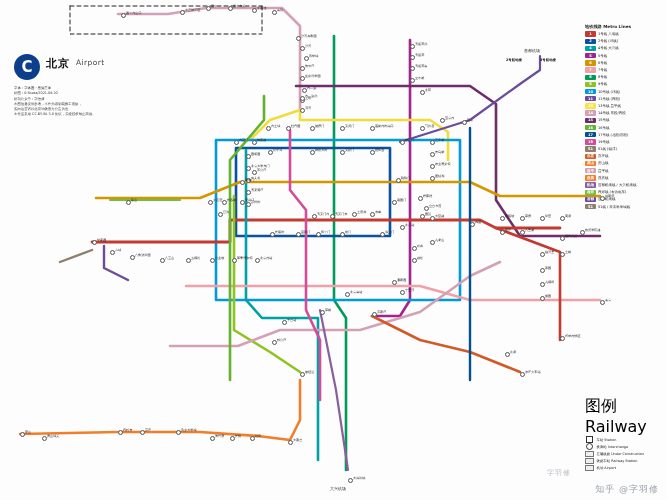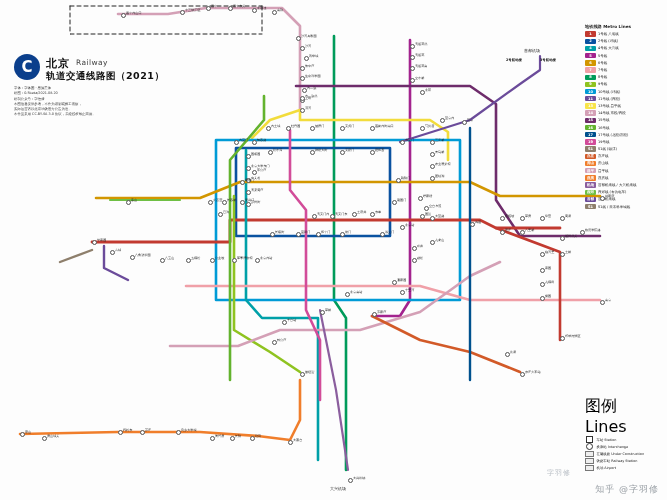--- a/index.html
+++ b/index.html
@@ -94,22 +94,21 @@
       <path d="M104 246 L104 268 L128 280" stroke="#6b4b9a" stroke-width="2.4"></path>
 
       <path d="M470 128 L470 300 L470 380" stroke="#00518e" stroke-width="2.4"></path>
     </g>
   </svg>
 
   <div id="logo">
       <span>C</span>
     </div>
   <div id="t-cn">北京</div>
-  <div id="t-en">Railway</div>
-  <div id="t-sub">轨道交通线路图（2021）</div>
+  <div id="t-en">Airport</div>
   <div id="t-meta">
     <div>字体：字体圈 · 思源黑体</div>
     <div>绘图：0.5beta/2021.08.20</div>
     <div>绘制公众号：字悟修</div>
     <div>本图信息仅供参考，不作为规划或施工依据，</div>
     <div>实际运营请以北京地铁官方公告为准。</div>
     <div>本作品采用 CC-BY-SA 3.0 协议，未经授权禁止商用。</div>
   </div>
 
   <div id="legend">
@@ -213,21 +212,21 @@
         </div>
         <div class="lg-row">
           <div class="lg-badge" style="background: rgb(142, 127, 108);">S1</div>
           <div class="lg-name">S1线 / 未来科学城线</div>
         </div>
       </div>
   </div>
 
 
   <div id="legend2">
-    <div class="lg-title">图例 Lines</div>
+    <div class="lg-title">图例 Railway</div>
     <div id="legend-items">
         <div class="lg2-row">
           <div class="lg2-ic">
             <div class="sq"></div>
           </div>
           <div class="lg2-name">车站 Station</div>
         </div>
         <div class="lg2-row">
           <div class="lg2-ic">
             <div class="sq2"></div>

